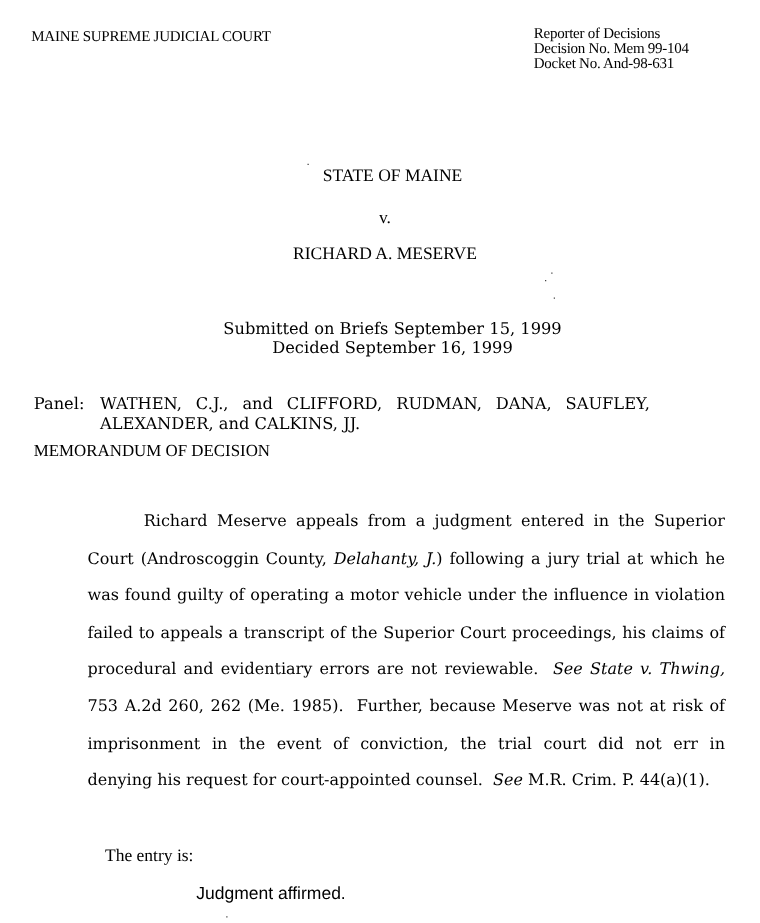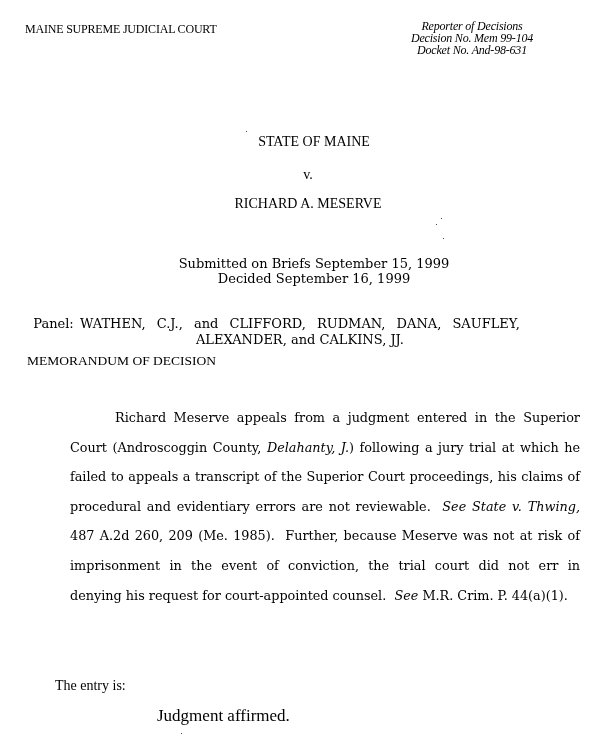--- a/index.html
+++ b/index.html
@@ -1,42 +1,42 @@
 <!DOCTYPE html>
 <html><head>
   <meta charset="utf-8">
   <style>
     html, body { margin: 0; padding: 0; background: #ffffff; }
     body {
       width: 608px; height: 738px; position: relative; overflow: hidden;
       font-family: "DejaVu Serif", "Liberation Serif", serif;
       color: #000;
     }
-    .abs { position: absolute; white-space: nowrap; text-align: center; }
+    .abs { position: absolute; white-space: nowrap; }
     .hdr { font-family: "Liberation Serif", serif; font-size: 12px; letter-spacing: -0.2px; }
     .hdr-left { left: 25px; top: 22px; }
-    .hdr-right { left: 411px; top: 20px; line-height: 12px; font-style: italic; }
+    .hdr-right { left: 427px; top: 20px; line-height: 12px; }
     .title { font-family: "Liberation Serif", serif; font-size: 14px; width: 608px; left: 0; text-align: center; }
     .t1 { top: 134px; left: 10px; }
     .t2 { top: 167px; left: 4px; }
     .t3 { top: 196px; left: 4px; }
     .dates { font-family: "DejaVu Serif", serif; font-size: 13px; line-height: 15px; width: 608px; left: 10px; text-align: center; top: 256px; }
     .panel { font-family: "DejaVu Serif", serif; font-size: 13px; left: 27px; top: 316px; line-height: 16px; }
     .panel-label { display: inline-block; width: 53px; }
     .panel-line1 { word-spacing: 7px; }
     .panel-line2 { padding-left: 53px; }
     .memo { font-family: "Liberation Serif", serif; font-size: 13.5px; left: 27px; top: 353px; }
     .body-text { position: absolute; left: 27px; width: 553px; top: 403px;
       font-family: "DejaVu Serif", serif; font-size: 12.8px; line-height: 29.6px; text-align: justify; }
     .line { display: block; text-align: justify; text-align-last: justify; white-space: nowrap; height: 29.6px; margin-left: 43px; }
     .indent { padding-left: 45px; }
     .last { text-align-last: left; }
     i { font-style: italic; }
-    .entry { font-family: "Liberation Serif", serif; font-size: 14px; left: 55px; top: 678px; }
-    .affirmed { font-family: Liberation Serif, serif; font-size: 17px; left: 157px; top: 706px; }
+    .entry { font-family: "Liberation Serif", serif; font-size: 14px; left: 84px; top: 678px; }
+    .affirmed { font-family: Liberation Sans, sans-serif; font-size: 14px; left: 157px; top: 706px; }
     .speck { position: absolute; width: 1px; height: 1px; background: #444; }
   </style>
 </head>
 <body>
 
 <div class="abs hdr hdr-left">MAINE SUPREME JUDICIAL COURT</div>
 <div class="abs hdr hdr-right">
   <div>Reporter of Decisions</div>
   <div>Decision No. Mem 99-104</div>
   <div>Docket No. And-98-631</div>
@@ -54,23 +54,24 @@
 <div class="abs panel">
   <div class="panel-line1"><span class="panel-label">Panel:</span><span>WATHEN, C.J., and CLIFFORD, RUDMAN, DANA, SAUFLEY,</span></div>
   <div class="panel-line2">ALEXANDER, and CALKINS, JJ.</div>
 </div>
 
 <div class="abs memo">MEMORANDUM OF DECISION</div>
 
 <div class="body-text">
   <span class="line indent">Richard Meserve appeals from a judgment entered in the Superior</span>
   <span class="line"><span>Court (Androscoggin County, </span><i>Delahanty, J.</i><span>) following a jury trial at which he</span></span>
+  <span class="line">was found guilty of operating a motor vehicle under the influence in violation</span>
   <span class="line">failed to appeals a transcript of the Superior Court proceedings, his claims of</span>
   <span class="line" style="white-space:pre;"><span>procedural and evidentiary errors are not reviewable.  </span><i>See State v. Thwing,</i></span>
-  <span class="line" style="white-space:pre;">487 A.2d 260, 209 (Me. 1985).  Further, because Meserve was not at risk of</span>
+  <span class="line" style="white-space:pre;">753 A.2d 260, 262 (Me. 1985).  Further, because Meserve was not at risk of</span>
   <span class="line">imprisonment in the event of conviction, the trial court did not err in</span>
   <span class="line last" style="white-space:pre;"><span>denying his request for court-appointed counsel.  </span><i>See</i><span> M.R. Crim. P. 44(a)(1).</span></span>
 </div>
 
 <div class="abs entry">The entry is:</div>
 <div class="abs affirmed">Judgment affirmed.</div>
 
 <div class="speck" style="left:441px;top:218px;"></div>
 <div class="speck" style="left:436px;top:224px;"></div>
 <div class="speck" style="left:443px;top:238px;"></div>

